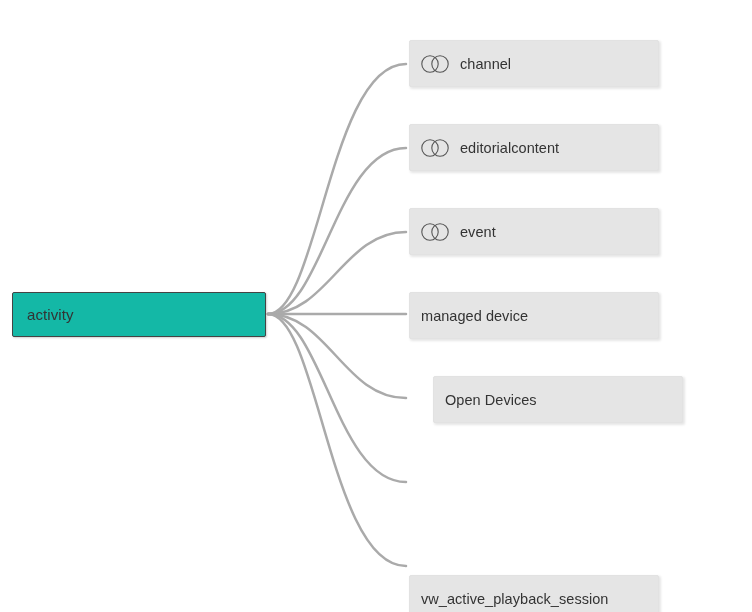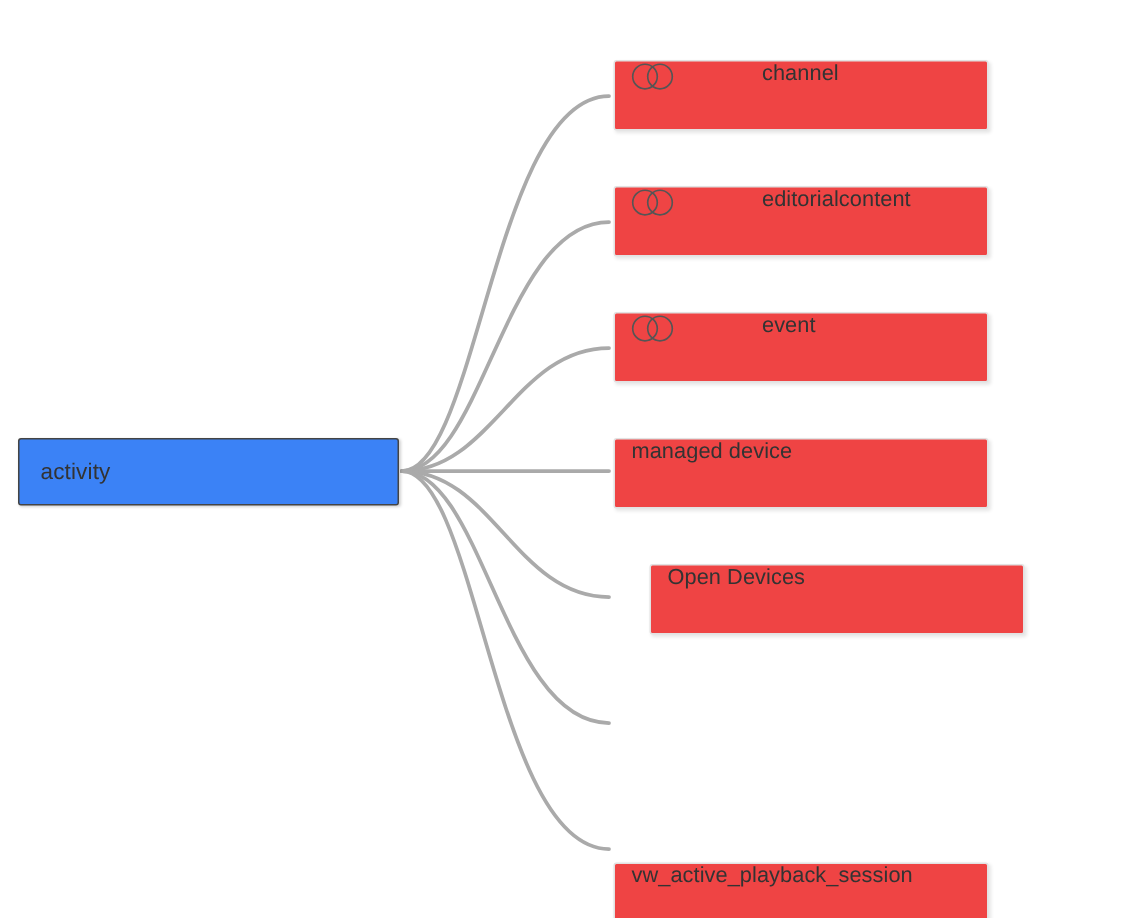--- a/index.html
+++ b/index.html
@@ -33,48 +33,48 @@
   }
 
   
   .root-node {
     position: absolute;
     left: 12px;
     top: 292px;
     width: 254px;
     height: 45px;
     box-sizing: border-box;
-    background: #3b82f6;
+    background: #14b8a6;
     border: 1.5px solid #444444;
     border-radius: 2px;
     display: flex;
     align-items: center;
     padding-left: 14px;
     box-shadow: 1px 1px 2px rgba(0,0,0,0.18);
   }
   .root-node .node-label {
     font-size: 15px;
     color: #333333;
     letter-spacing: 0.1px;
   }
 
   
   .target-node {
     position: absolute;
     left: 409px;
     width: 250px;
     height: 47px;
     box-sizing: border-box;
-    background: #ef4444;
+    background: #e5e5e5;
     border: 1px solid #e2e2e2;
     border-radius: 2px;
     display: flex;
+    align-items: center;
     padding-left: 10px;
     box-shadow: 1.5px 1.5px 2.5px rgba(0,0,0,0.10);
-    gap: 48px;
   }
   .target-node .node-label {
     font-size: 14.5px;
     color: #333333;
     letter-spacing: 0.05px;
     white-space: nowrap;
   }
   .node-icon {
     width: 30px;
     height: 20px;

